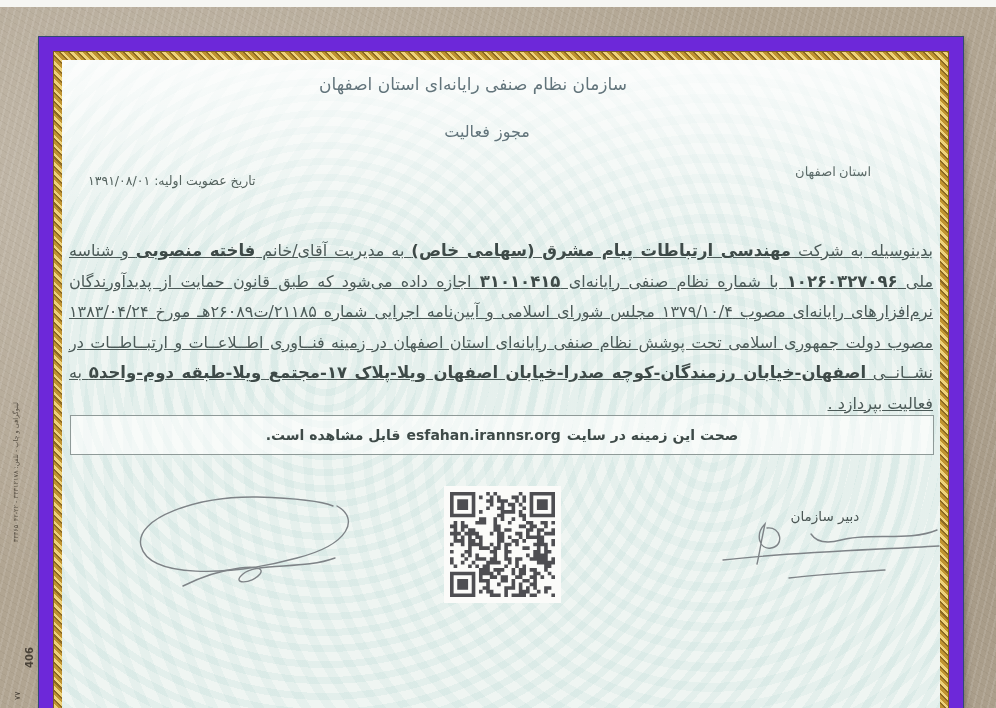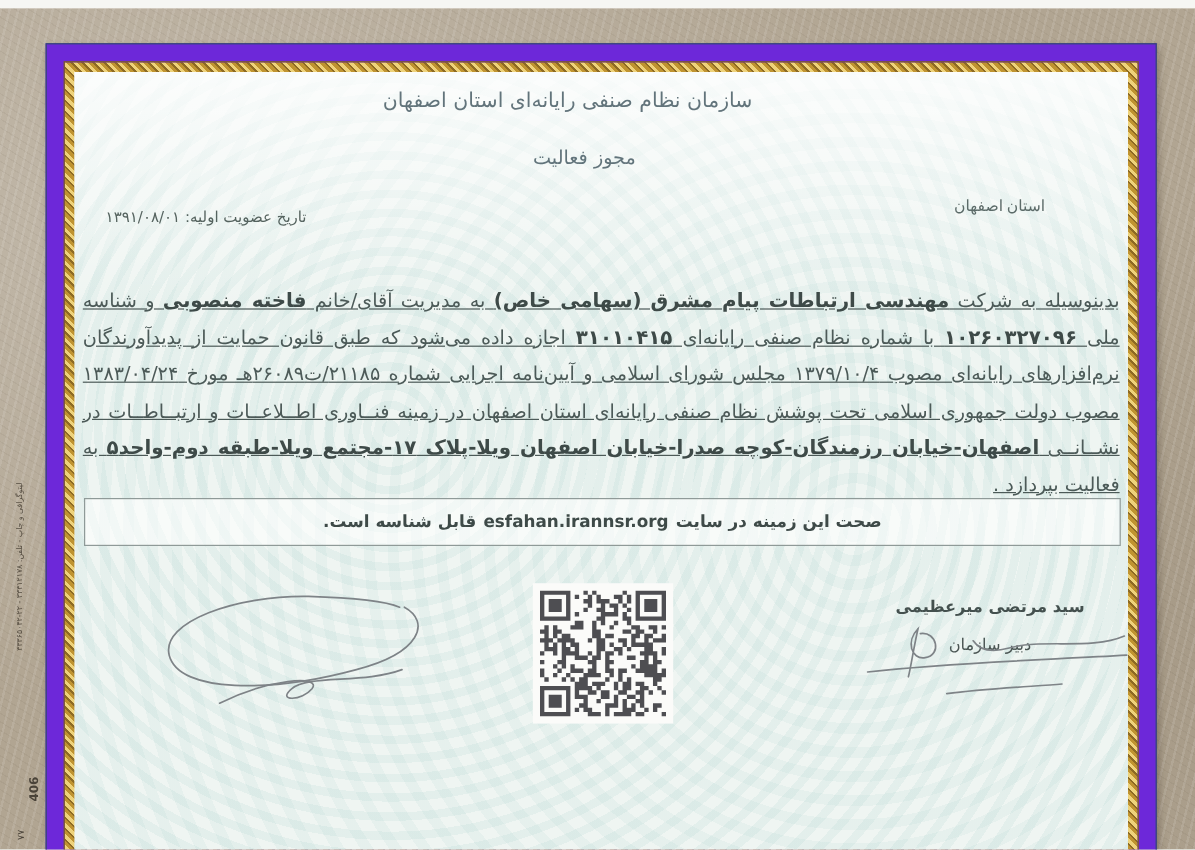--- a/index.html
+++ b/index.html
@@ -110,32 +110,31 @@
           <span>تاریخ عضویت اولیه:</span>
           <span>۱۳۹۱/۰۸/۰۱</span>
         </div>
       </div>
 
       <div class="body-par"><span>بدینوسیله به شرکت </span><span class="b">مهندسی ارتباطات پیام مشرق (سهامی خاص)</span><span> به مدیریت آقای/خانم </span><span class="b">فاخته منصوبی</span><span> و شناسه ملی </span><span class="b">۱۰۲۶۰۳۲۷۰۹۶</span><span> با شماره نظام صنفی رایانه‌ای </span><span class="b">۳۱۰۱۰۴۱۵</span><span> اجازه داده می‌شود که طبق قانون حمایت از پدیدآورندگان نرم‌افزارهای رایانه‌ای مصوب ۱۳۷۹/۱۰/۴ مجلس شورای اسلامی و آیین‌نامه اجرایی شماره ۲۱۱۸۵/ت۲۶۰۸۹هـ مورخ ۱۳۸۳/۰۴/۲۴ مصوب دولت جمهوری اسلامی تحت پوشش نظام صنفی رایانه‌ای استان اصفهان در زمینه فنــاوری اطــلاعــات و ارتبــاطــات در نشــانــی </span><span class="b">اصفهان-خیابان رزمندگان-کوچه صدرا-خیابان اصفهان ویلا-پلاک ۱۷-مجتمع ویلا-طبقه دوم-واحد۵</span><span> به فعالیت بپردازد .</span></div>
 
       <div class="verify-box">
         <span>صحت این زمینه در سایت</span>
         <span dir="ltr">esfahan.irannsr.org</span>
-        <span>قابل شناسه است.</span>
+        <span>قابل مشاهده است.</span>
       </div>
 
       <div class="sig-block sig-chairman">
         <svg class="scribble" style="left:-60px;top:-10px;" width="310" height="140" viewBox="0 0 310 140">
           <path d="M240,24 C262,36 254,62 200,76 C130,95 52,96 44,64 C37,36 100,14 160,15 C192,16 222,18 236,24"></path>
           <path d="M86,104 C126,84 172,80 163,92 C155,102 133,103 146,92 C160,80 206,88 238,76"></path>
         </svg>
       </div>
 
       <div class="sig-block sig-secretary">
-        <div class="sig-name">سید مرتضی میرعظیمی</div>
         <div class="sig-title">دبیر سازمان</div>
         <svg class="scribble" style="left:-15px;top:20px;" width="250" height="100" viewBox="0 0 250 100">
           <path d="M232,18 C204,30 164,20 136,28 C118,33 110,28 106,22"></path>
           <path d="M62,16 C76,14 80,34 66,36 C54,38 50,22 60,12 C56,30 54,44 52,52"></path>
           <path d="M18,48 C88,40 166,38 234,34"></path>
           <path d="M84,66 C116,62 156,60 180,58"></path>
         </svg>
       </div>
 
       <div class="qr-wrap">

